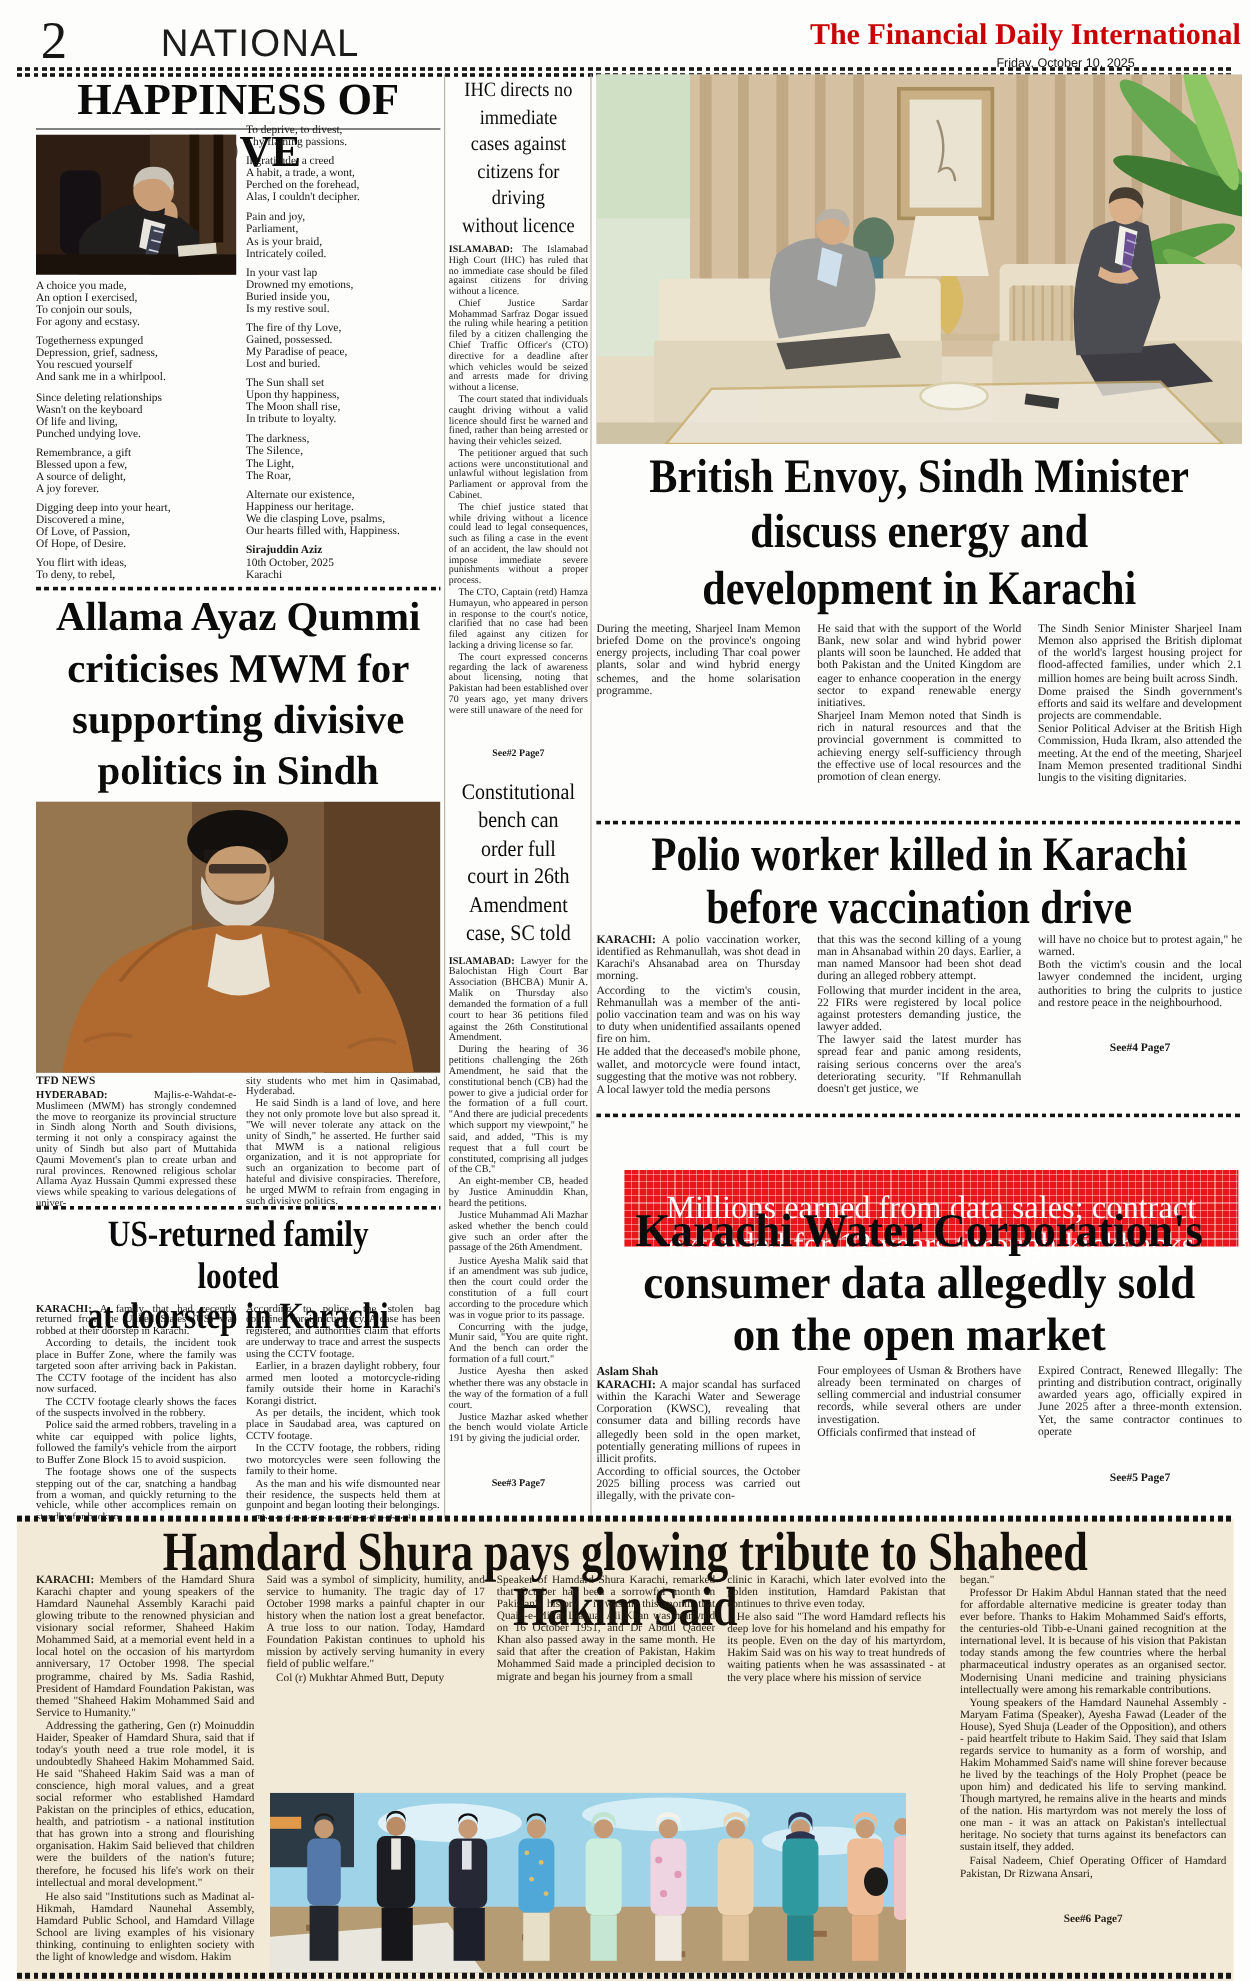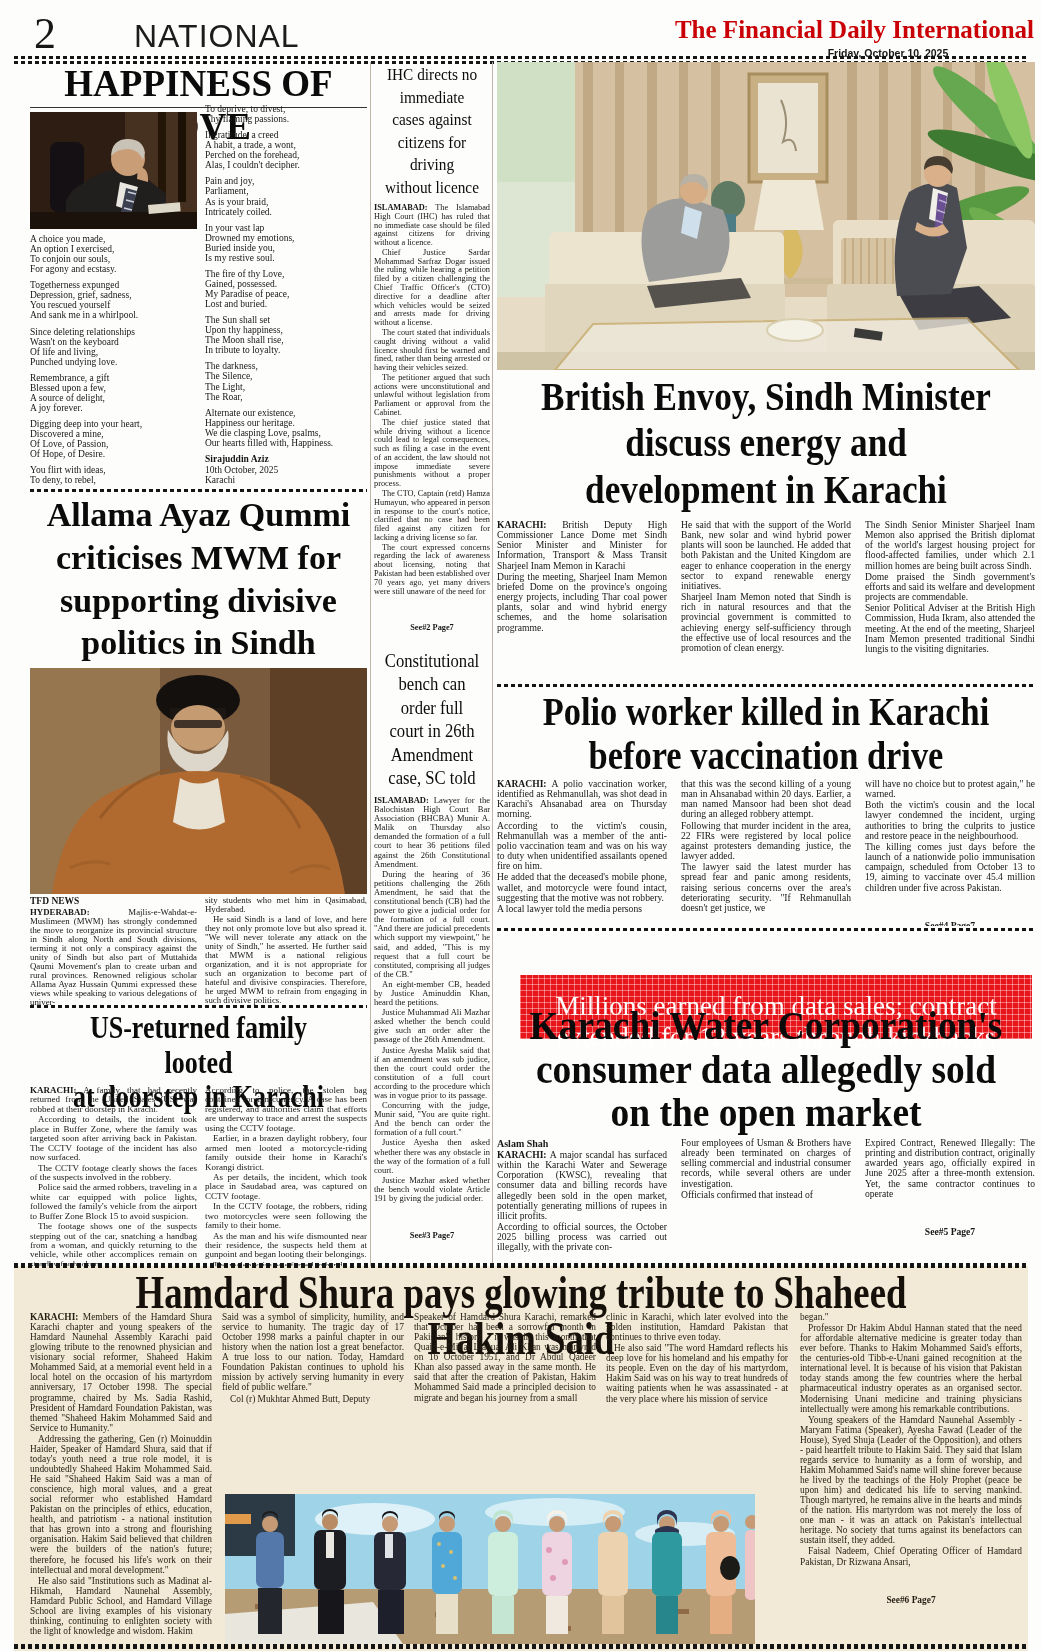--- a/index.html
+++ b/index.html
@@ -6,21 +6,21 @@
   html,body { background:#ffffff; }
   .page { position:relative; width:1042px; height:1651px; background:#fdfdfb;
           font-family:"Liberation Serif", serif; color:#161616; overflow:hidden; }
 
   
   #pageno   { position:absolute; left:34px; top:8px;  font-size:44px; font-weight:400; }
   #section  { position:absolute; left:134px; top:18px; font-family:"Liberation Sans",sans-serif;
               font-size:32px; letter-spacing:1px; color:#1c1c1c; }
   #masthead { position:absolute; right:8px; top:16px; font-size:25px; font-weight:bold; color:#c90005; }
   #issuedate{ position:absolute; left:742px; width:292px; top:47px; text-align:center;
-              font-family:"Liberation Sans",sans-serif; font-size:10.5px; font-weight:bold; }
+              font-family:"Liberation Sans",sans-serif; font-size:10.5px; font-weight:normal; }
 
   .dash  { position:absolute; height:3px;
            background:repeating-linear-gradient(90deg,#151515 0 4px, transparent 4px 7px); }
   .dash.thick { height:5px; }
   .thinline { position:absolute; height:1px; background:#333; }
   .vline { position:absolute; width:1px; background:#bdb5a7; }
 
   .headline { position:absolute; text-align:center; font-weight:bold; white-space:pre-line;
               color:#0b0b0b; transform-origin:50% 0; }
   .bodycol  { position:absolute; text-align:justify; overflow:hidden; }
@@ -354,21 +354,20 @@
       <path d="M96 262 L470 256 L522 308 L58 308 Z" fill="#efeade" opacity=".78" stroke="#c9ad6f" stroke-width="2"></path>
       <ellipse cx="298" cy="268" rx="28" ry="11" fill="#f4f1e6" stroke="#d8cfae" stroke-width="2"></ellipse>
       <rect x="358" y="266" width="28" height="9" fill="#3a3a38" transform="rotate(8 358 266)"></rect>
     </svg>
   </div>
 
   <div class="headline" id="envoy-title">British Envoy, Sindh Minister
 discuss energy and
 development in Karachi</div>
   <div class="bodycol rg" id="envoy-col1">
-      <p><b>KARACHI:</b> British Deputy High Commissioner Lance Dome met Sindh Senior Minister and Minister for Information, Transport &amp; Mass Transit Sharjeel Inam Memon in Karachi</p>
       <p>During the meeting, Sharjeel Inam Memon briefed Dome on the province's ongoing energy projects, including Thar coal power plants, solar and wind hybrid energy schemes, and the home solarisation programme.</p>
     </div>
   <div class="bodycol rg" id="envoy-col2">
       <p>He said that with the support of the World Bank, new solar and wind hybrid power plants will soon be launched. He added that both Pakistan and the United Kingdom are eager to enhance cooperation in the energy sector to expand renewable energy initiatives.</p>
       <p>Sharjeel Inam Memon noted that Sindh is rich in natural resources and that the provincial government is committed to achieving energy self-sufficiency through the effective use of local resources and the promotion of clean energy.</p>
     </div>
   <div class="bodycol rg" id="envoy-col3">
       <p>The Sindh Senior Minister Sharjeel Inam Memon also apprised the British diplomat of the world's largest housing project for flood-affected families, under which 2.1 million homes are being built across Sindh.</p>
       <p>Dome praised the Sindh government's efforts and said its welfare and development projects are commendable.</p>
       <p>Senior Political Adviser at the British High Commission, Huda Ikram, also attended the meeting. At the end of the meeting, Sharjeel Inam Memon presented traditional Sindhi lungis to the visiting dignitaries.</p>
@@ -385,21 +384,20 @@
     </div>
   <div class="bodycol rg" id="polio-col2">
       <p>that this was the second killing of a young man in Ahsanabad within 20 days. Earlier, a man named Mansoor had been shot dead during an alleged robbery attempt.</p>
       <p>Following that murder incident in the area, 22 FIRs were registered by local police against protesters demanding justice, the lawyer added.</p>
       <p>The lawyer said the latest murder has spread fear and panic among residents, raising serious concerns over the area's deteriorating security. "If Rehmanullah doesn't get justice, we</p>
     </div>
   <div class="bodycol rg" id="polio-col3">
     <div>
         <p>will have no choice but to protest again," he warned.</p>
         <p>Both the victim's cousin and the local lawyer condemned the incident, urging authorities to bring the culprits to justice and restore peace in the neighbourhood.</p>
-        <p>The killing comes just days before the launch of a nationwide polio immunisation campaign, scheduled from October 13 to 19, aiming to vaccinate over 45.4 million children under five across Pakistan.</p>
       </div>
     <div class="see">See#4 Page7</div>
   </div>
 
   <div class="dash" id="div4"></div>
   <div id="banner">Millions earned from data sales; contract
 extended for 12 years through kickbacks</div>
 
   <div class="headline" id="kwsc-title">Karachi Water Corporation's
 consumer data allegedly sold

